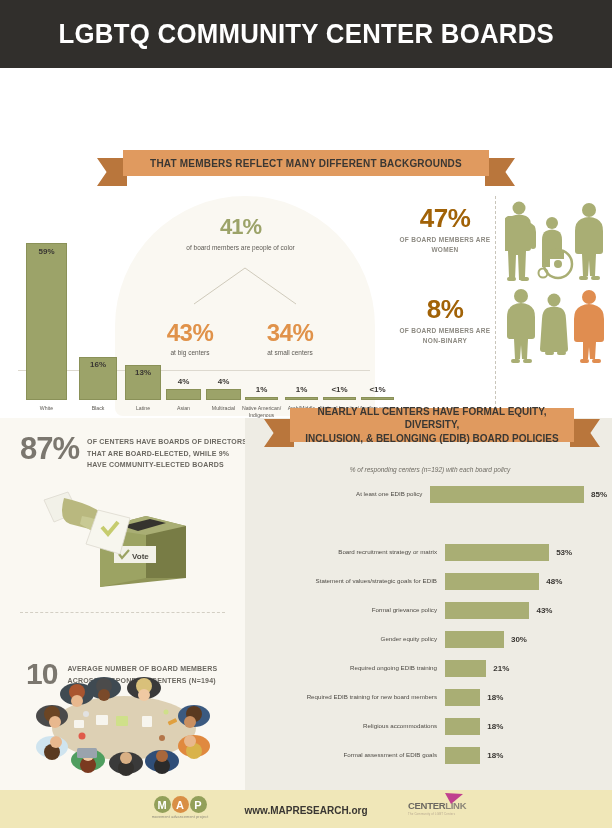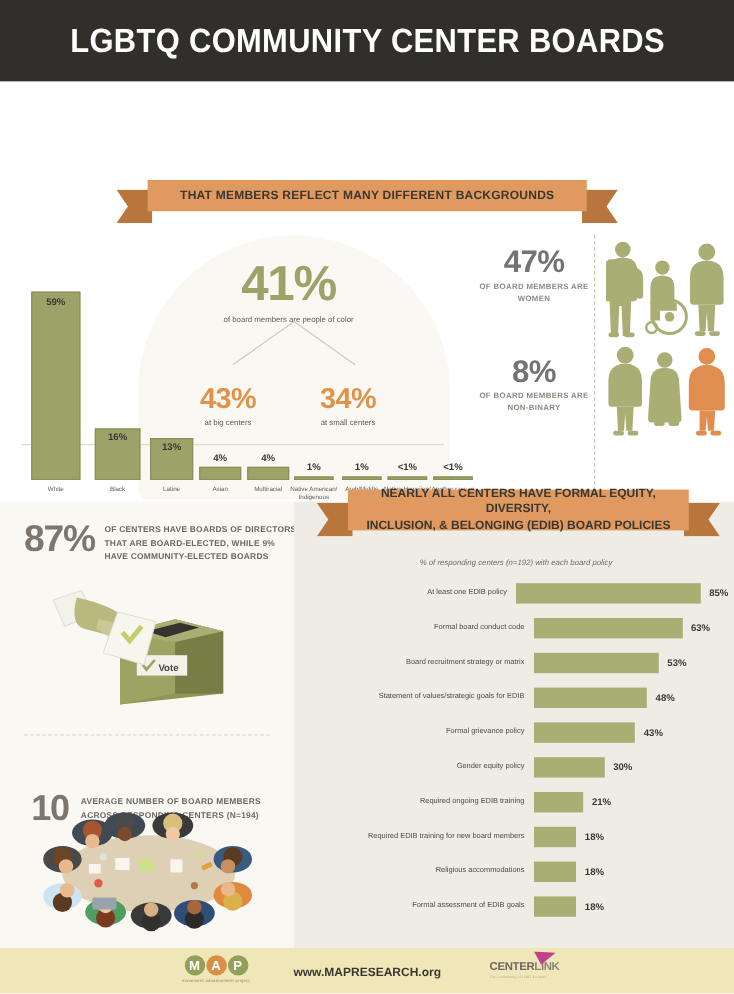--- a/index.html
+++ b/index.html
@@ -53,21 +53,21 @@
     font-size:8px; font-weight:bold; color:#3a3733;
   }
   .vbar-lab {
     position:absolute; top:100%; left:-6px; width:calc(100% + 12px);
     margin-top:5px; font-size:5.2px; color:#5d5a54; line-height:1.35;
     font-family:"Liberation Sans Narrow","Liberation Sans",sans-serif;
   }
   .axis-line { position:absolute; left:18px; bottom:47px; width:352px; height:1px; background:#ddd9cf; }
 
   .pct41 { position:absolute; left:148px; top:148px; width:185px; text-align:center; }
-  .pct41 .num { font-size:41px; font-weight:bold; color:#9ca369; line-height:1;
+  .pct41 .num { font-size:22px; font-weight:bold; color:#9ca369; line-height:1;
     font-family:"Liberation Sans Narrow","Liberation Sans",sans-serif; letter-spacing:-1px;}
   .pct41 .sub { font-size:6.5px; color:#5d5a54; margin-top:6px;
     font-family:"Liberation Sans Narrow","Liberation Sans",sans-serif;}
 
   .branch { position:absolute; left:190px; top:196px; width:110px; height:42px; }
 
   .split { position:absolute; top:253px; text-align:center; width:90px; }
   .split .num { font-size:24px; font-weight:bold; color:#e0924a; line-height:1;
     font-family:"Liberation Sans Narrow","Liberation Sans",sans-serif; letter-spacing:-0.5px;}
   .split .sub { font-size:6.5px; color:#5d5a54; margin-top:4px;
@@ -80,21 +80,21 @@
   }
 
   
   .vdivider { position:absolute; left:495px; top:128px; width:0; height:258px;
     border-left:1px dashed #c9c5ba; }
   .hdivider { position:absolute; left:395px; top:352px; width:205px; height:0;
     border-top:1px dashed #c9c5ba; }
 
   .statblock { position:absolute; text-align:center; }
   .statblock .num {
-    font-size:26px; font-weight:bold; color:#737373; line-height:1;
+    font-size:26px; font-weight:bold; color:#a16207; line-height:1;
     font-family:"Liberation Sans Narrow","Liberation Sans",sans-serif; letter-spacing:-0.5px;
   }
   .statblock .lab {
     font-size:6.5px; font-weight:bold; color:#8d8a82; margin-top:4px; line-height:1.5;
     letter-spacing:0.3px;
     font-family:"Liberation Sans Narrow","Liberation Sans",sans-serif;
   }
 
   .people-art { position:absolute; left:505px; top:130px; width:104px; height:168px; }
 
@@ -456,25 +456,20 @@
     </div>
   </div>
 
   <div class="hsub">% of responding centers (n=192) with each board policy</div>
   <div class="hbars">
       <div class="hrow" style="top: 0px;">
         <div class="hlab">At least one EDIB policy</div>
         <div class="hbar" style="width: 167px; background: rgb(169, 174, 116);"></div>
         <div class="hval">85%</div>
       </div>
-      <div class="hrow" style="top: 29px;">
-        <div class="hlab">Formal board conduct code</div>
-        <div class="hbar" style="width: 123.776px; background: rgb(169, 174, 116);"></div>
-        <div class="hval">63%</div>
-      </div>
       <div class="hrow" style="top: 58px;">
         <div class="hlab">Board recruitment strategy or matrix</div>
         <div class="hbar" style="width: 104.129px; background: rgb(169, 174, 116);"></div>
         <div class="hval">53%</div>
       </div>
       <div class="hrow" style="top: 87px;">
         <div class="hlab">Statement of values/strategic goals for EDIB</div>
         <div class="hbar" style="width: 94.3059px; background: rgb(169, 174, 116);"></div>
         <div class="hval">48%</div>
       </div>

